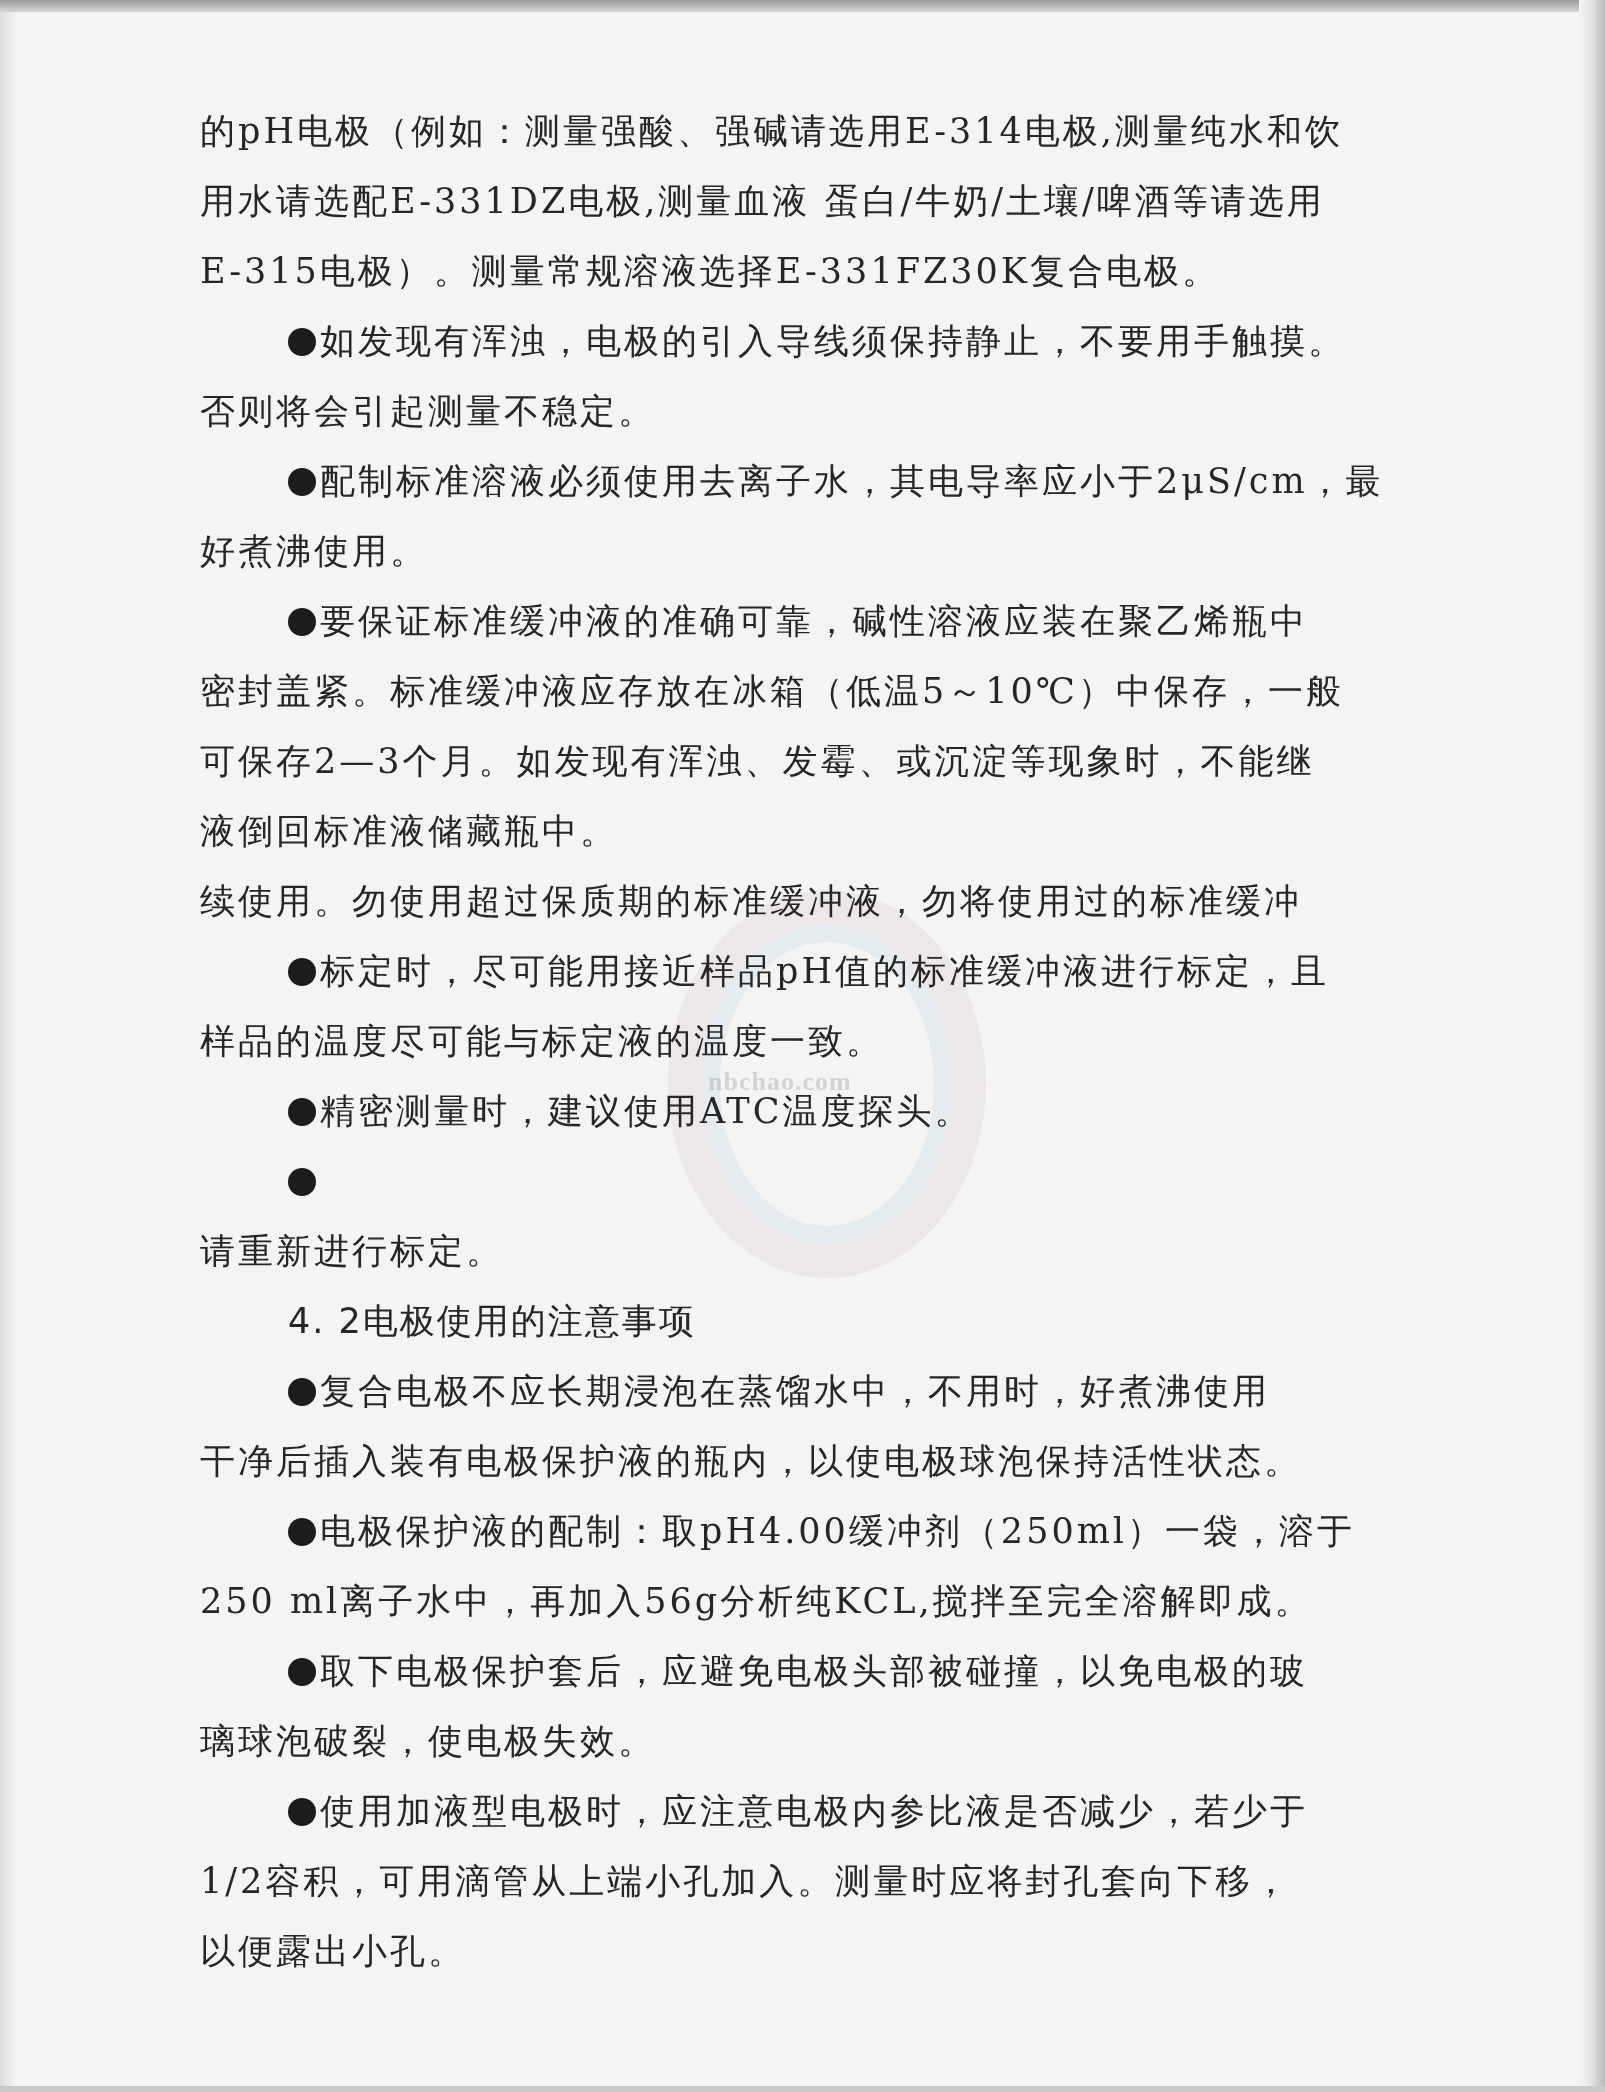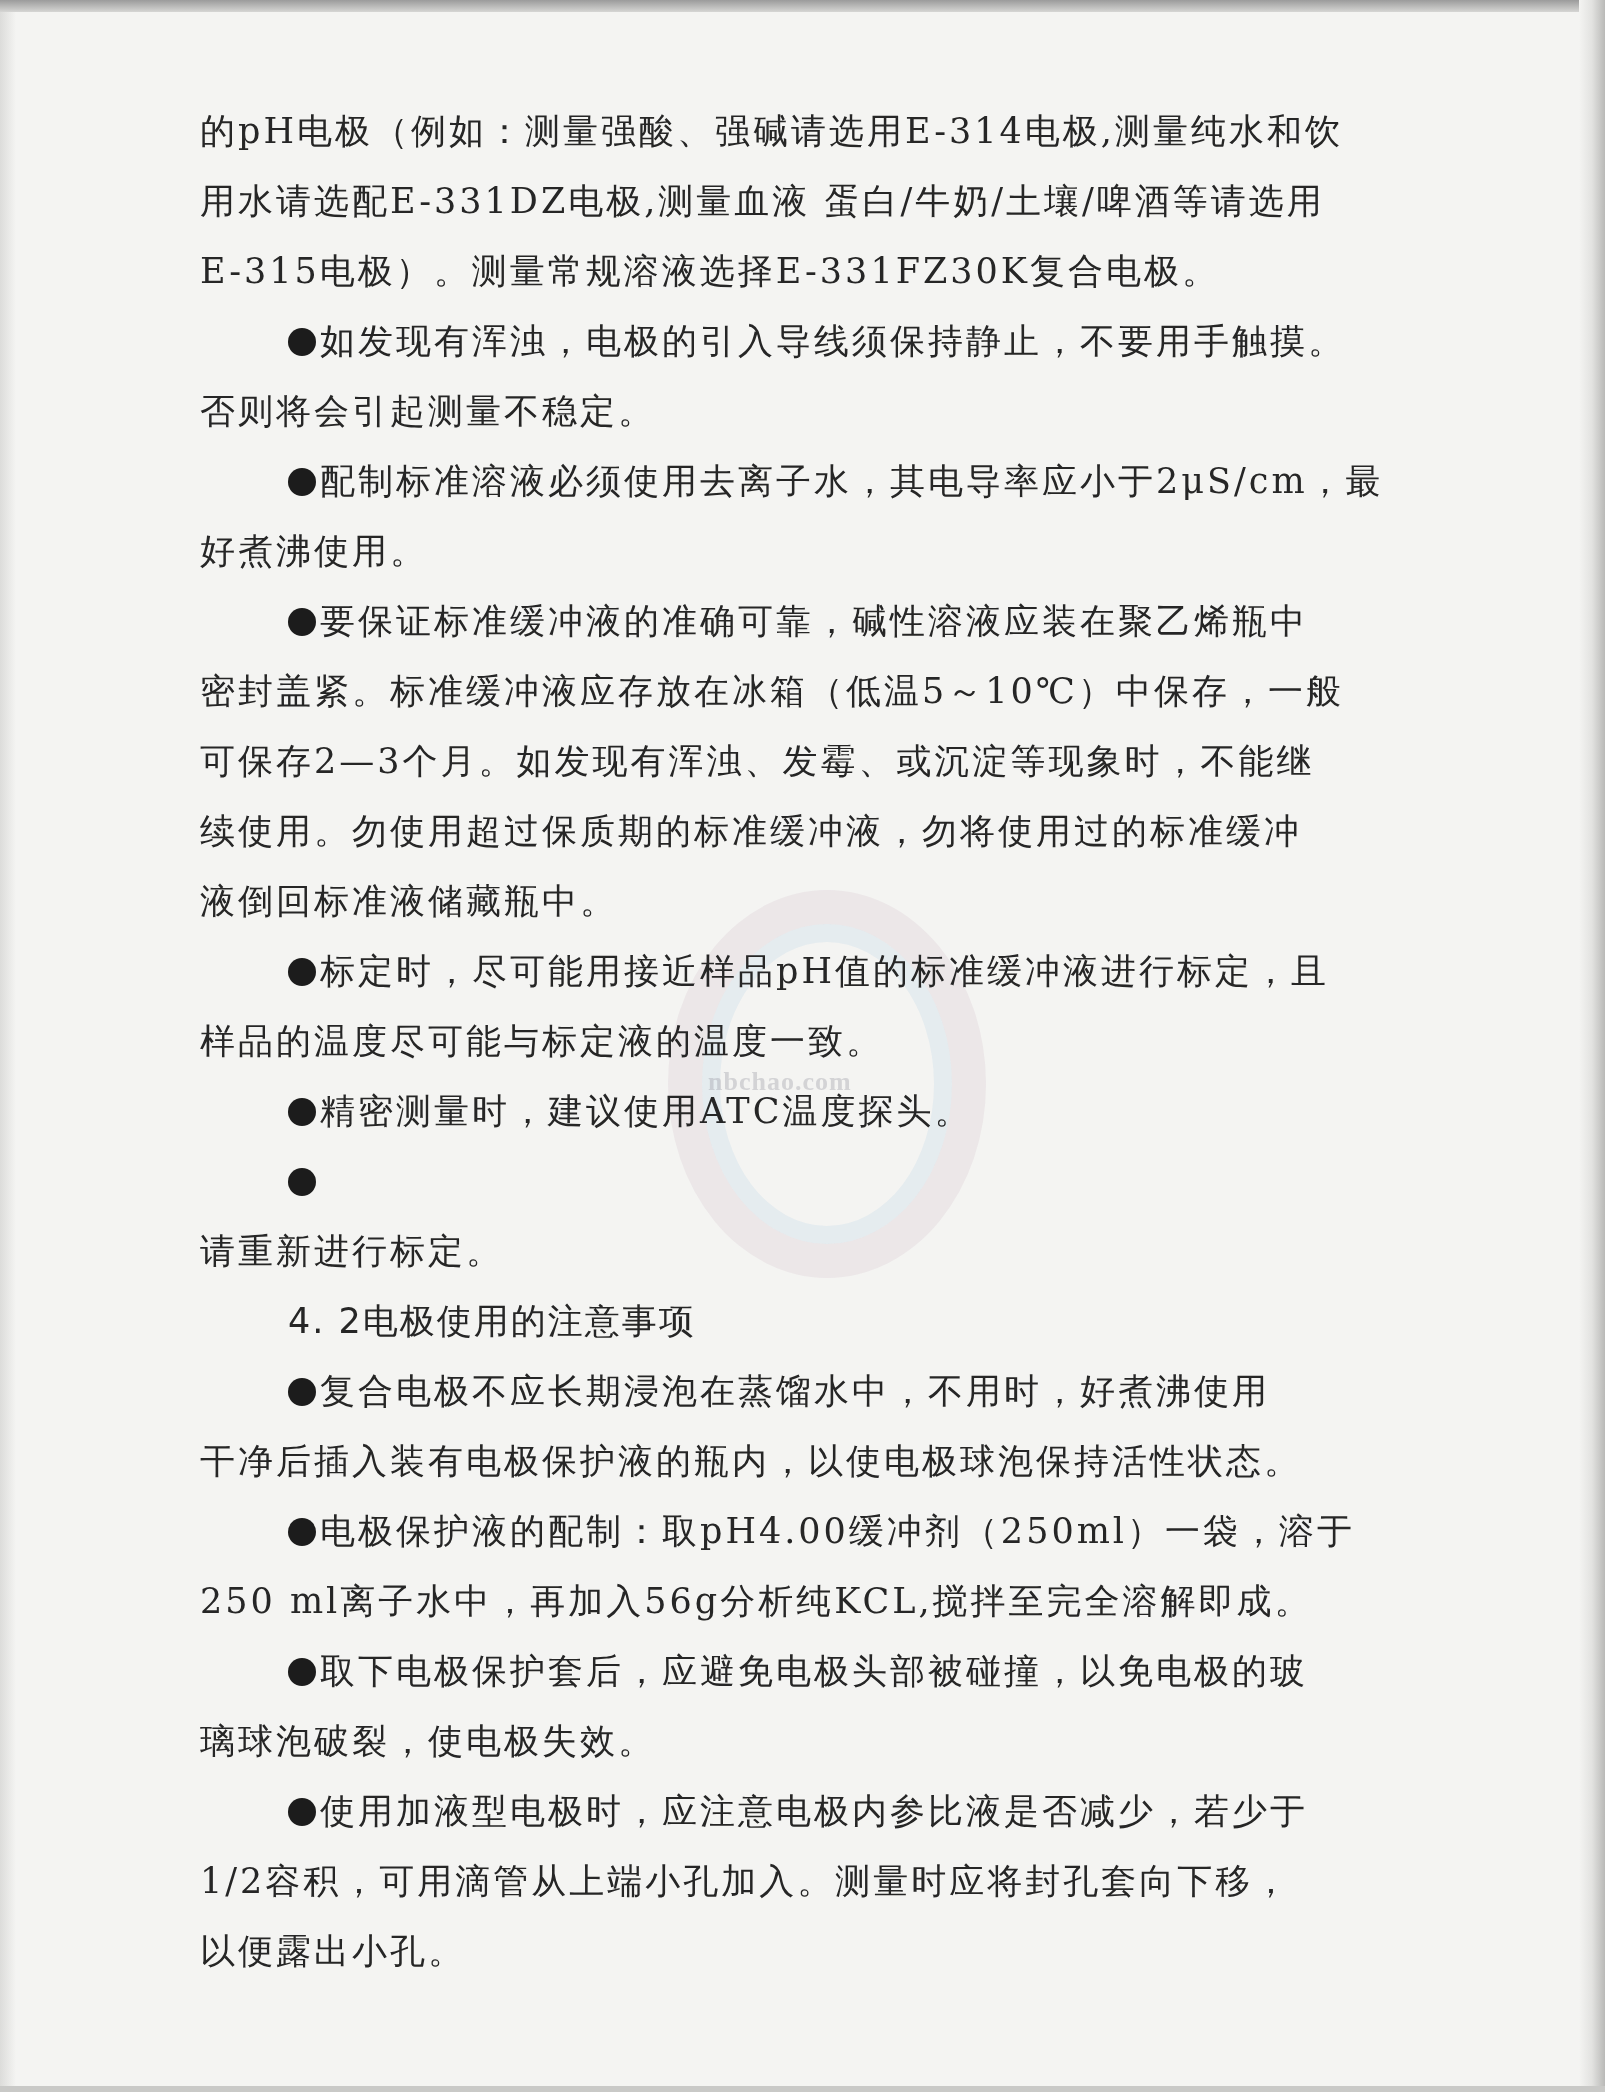--- a/index.html
+++ b/index.html
@@ -119,22 +119,22 @@
 
   <div>
     <div class="line indent"><span class="bullet-dot"></span><span>配制标准溶液必须使用去离子水，其电导率应小于2μS/cm，最</span></div>
     <div class="line">好煮沸使用。</div>
   </div>
 
   <div>
     <div class="line indent"><span class="bullet-dot"></span><span>要保证标准缓冲液的准确可靠，碱性溶液应装在聚乙烯瓶中</span></div>
     <div class="line">密封盖紧。标准缓冲液应存放在冰箱（低温5～10℃）中保存，一般</div>
     <div class="line">可保存2—3个月。如发现有浑浊、发霉、或沉淀等现象时，不能继</div>
+    <div class="line">液倒回标准液储藏瓶中。</div>
     <div class="line">续使用。勿使用超过保质期的标准缓冲液，勿将使用过的标准缓冲</div>
-    <div class="line">液倒回标准液储藏瓶中。</div>
   </div>
 
   <div>
     <div class="line indent"><span class="bullet-dot"></span><span>标定时，尽可能用接近样品pH值的标准缓冲液进行标定，且</span></div>
     <div class="line">样品的温度尽可能与标定液的温度一致。</div>
   </div>
 
   <div>
     <div class="line indent"><span class="bullet-dot"></span><span>精密测量时，建议使用ATC温度探头。</span></div>
   </div>

